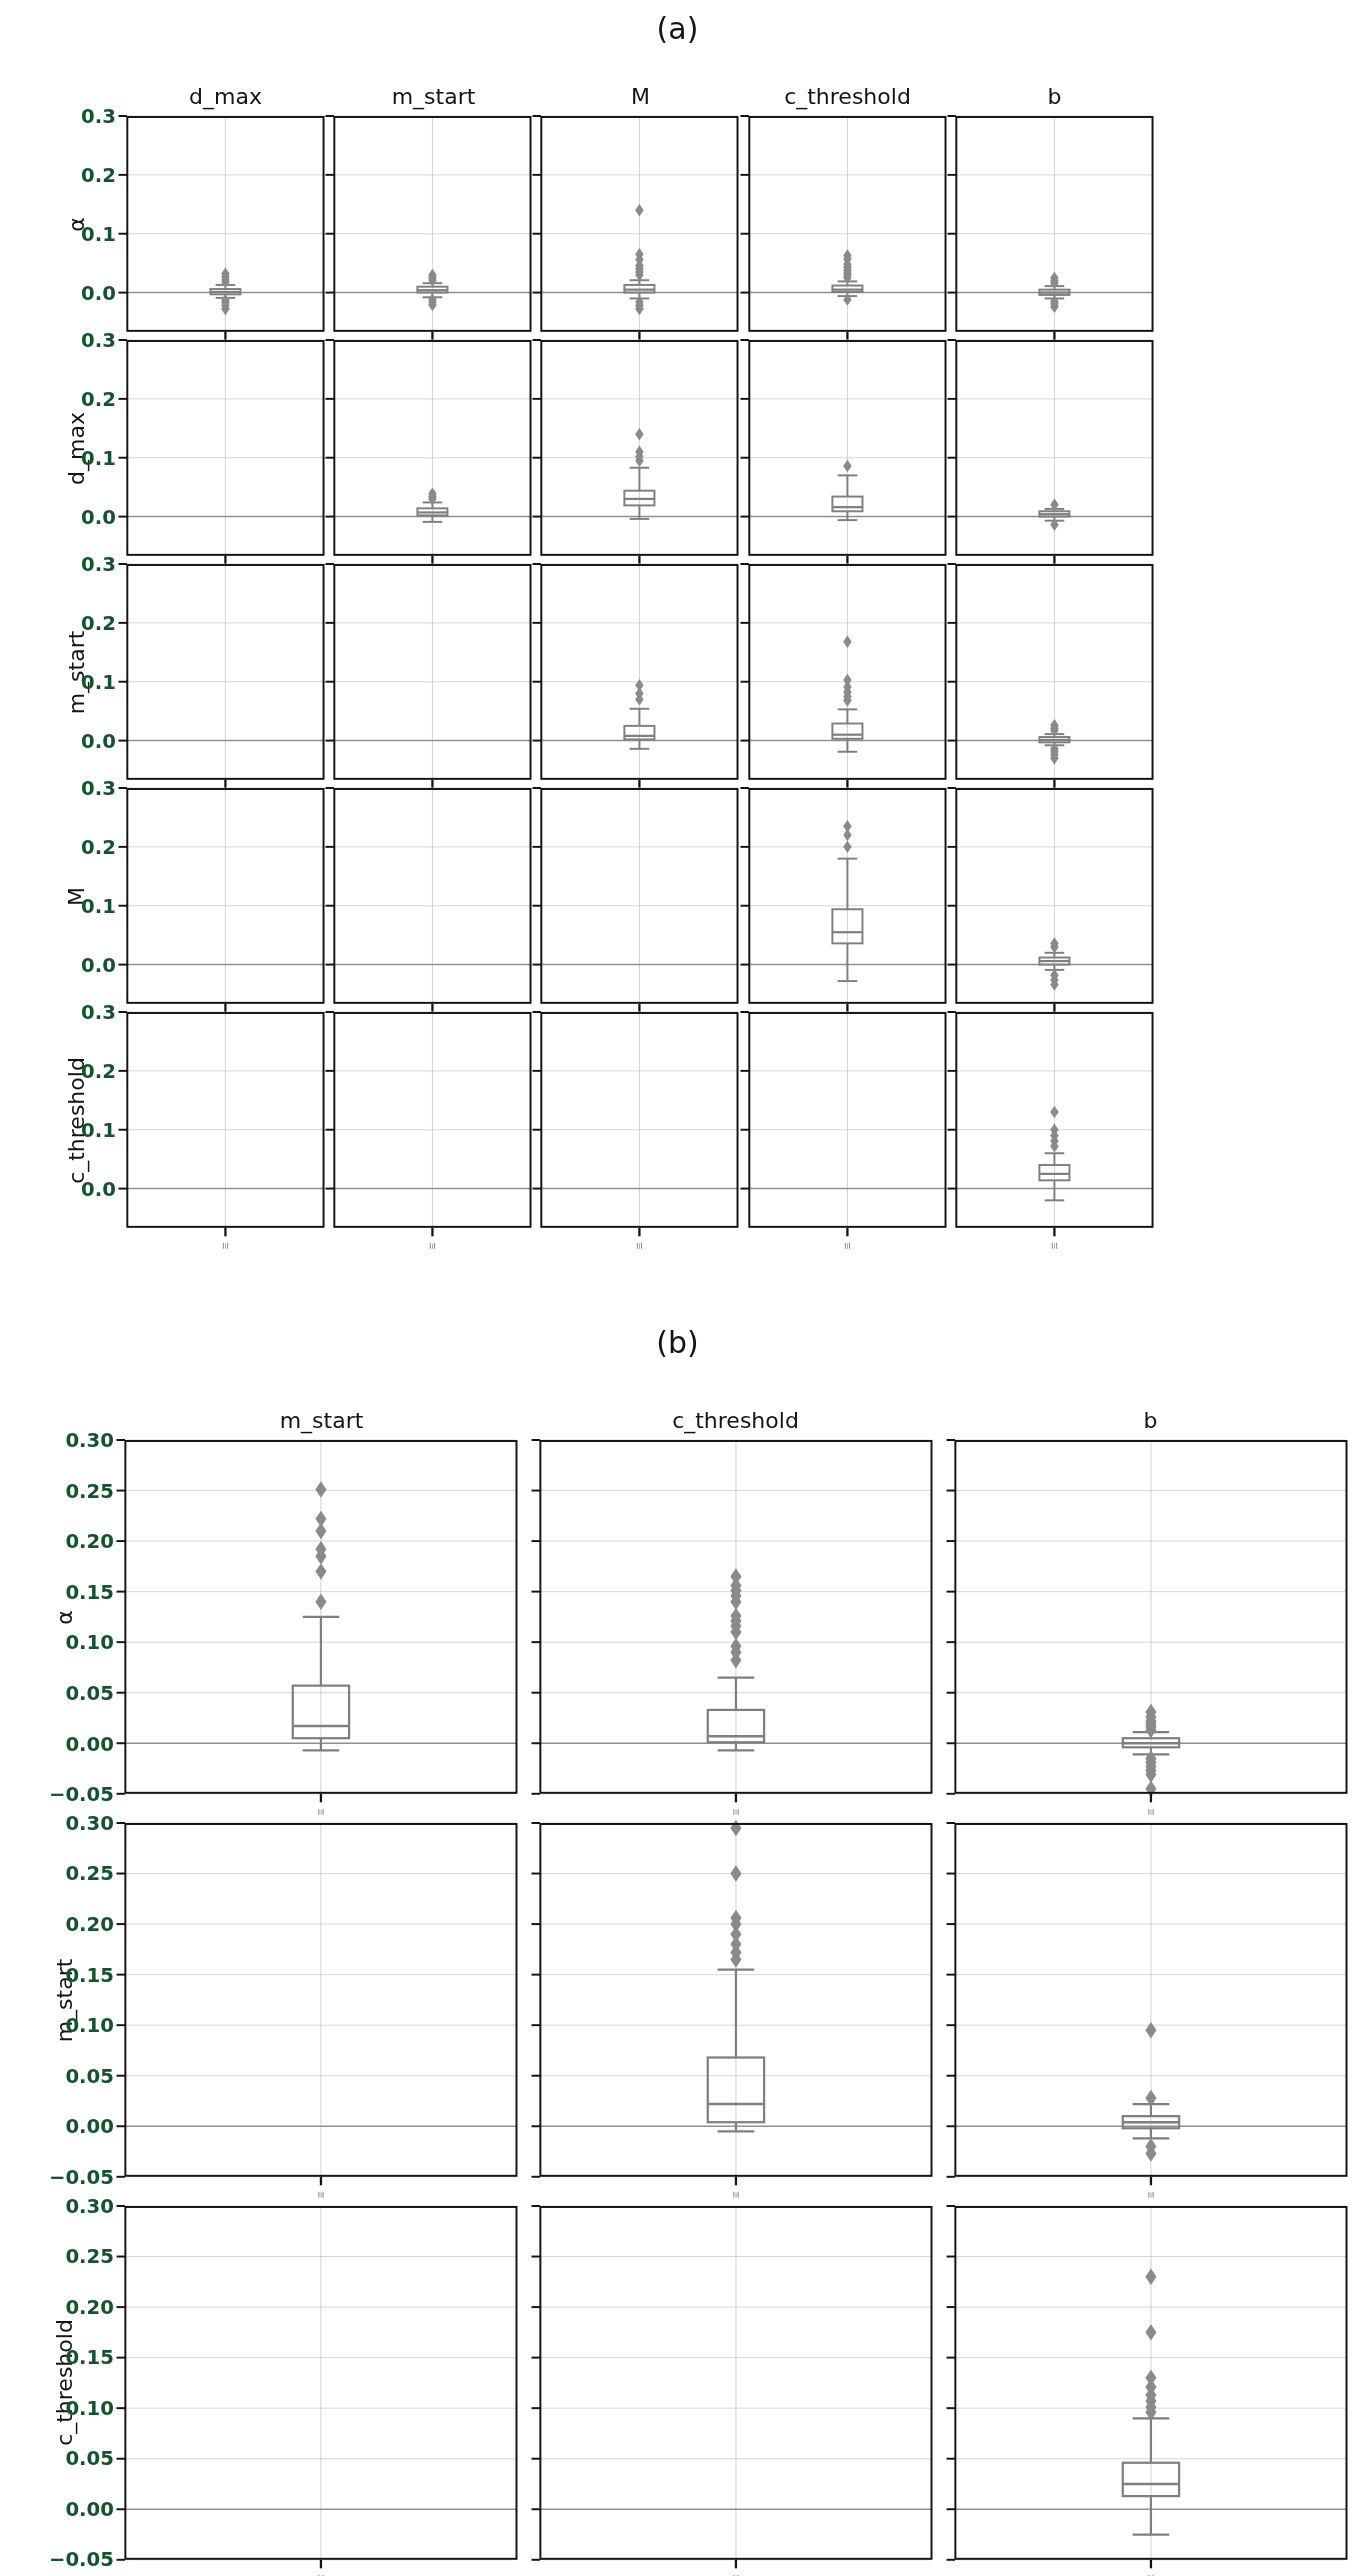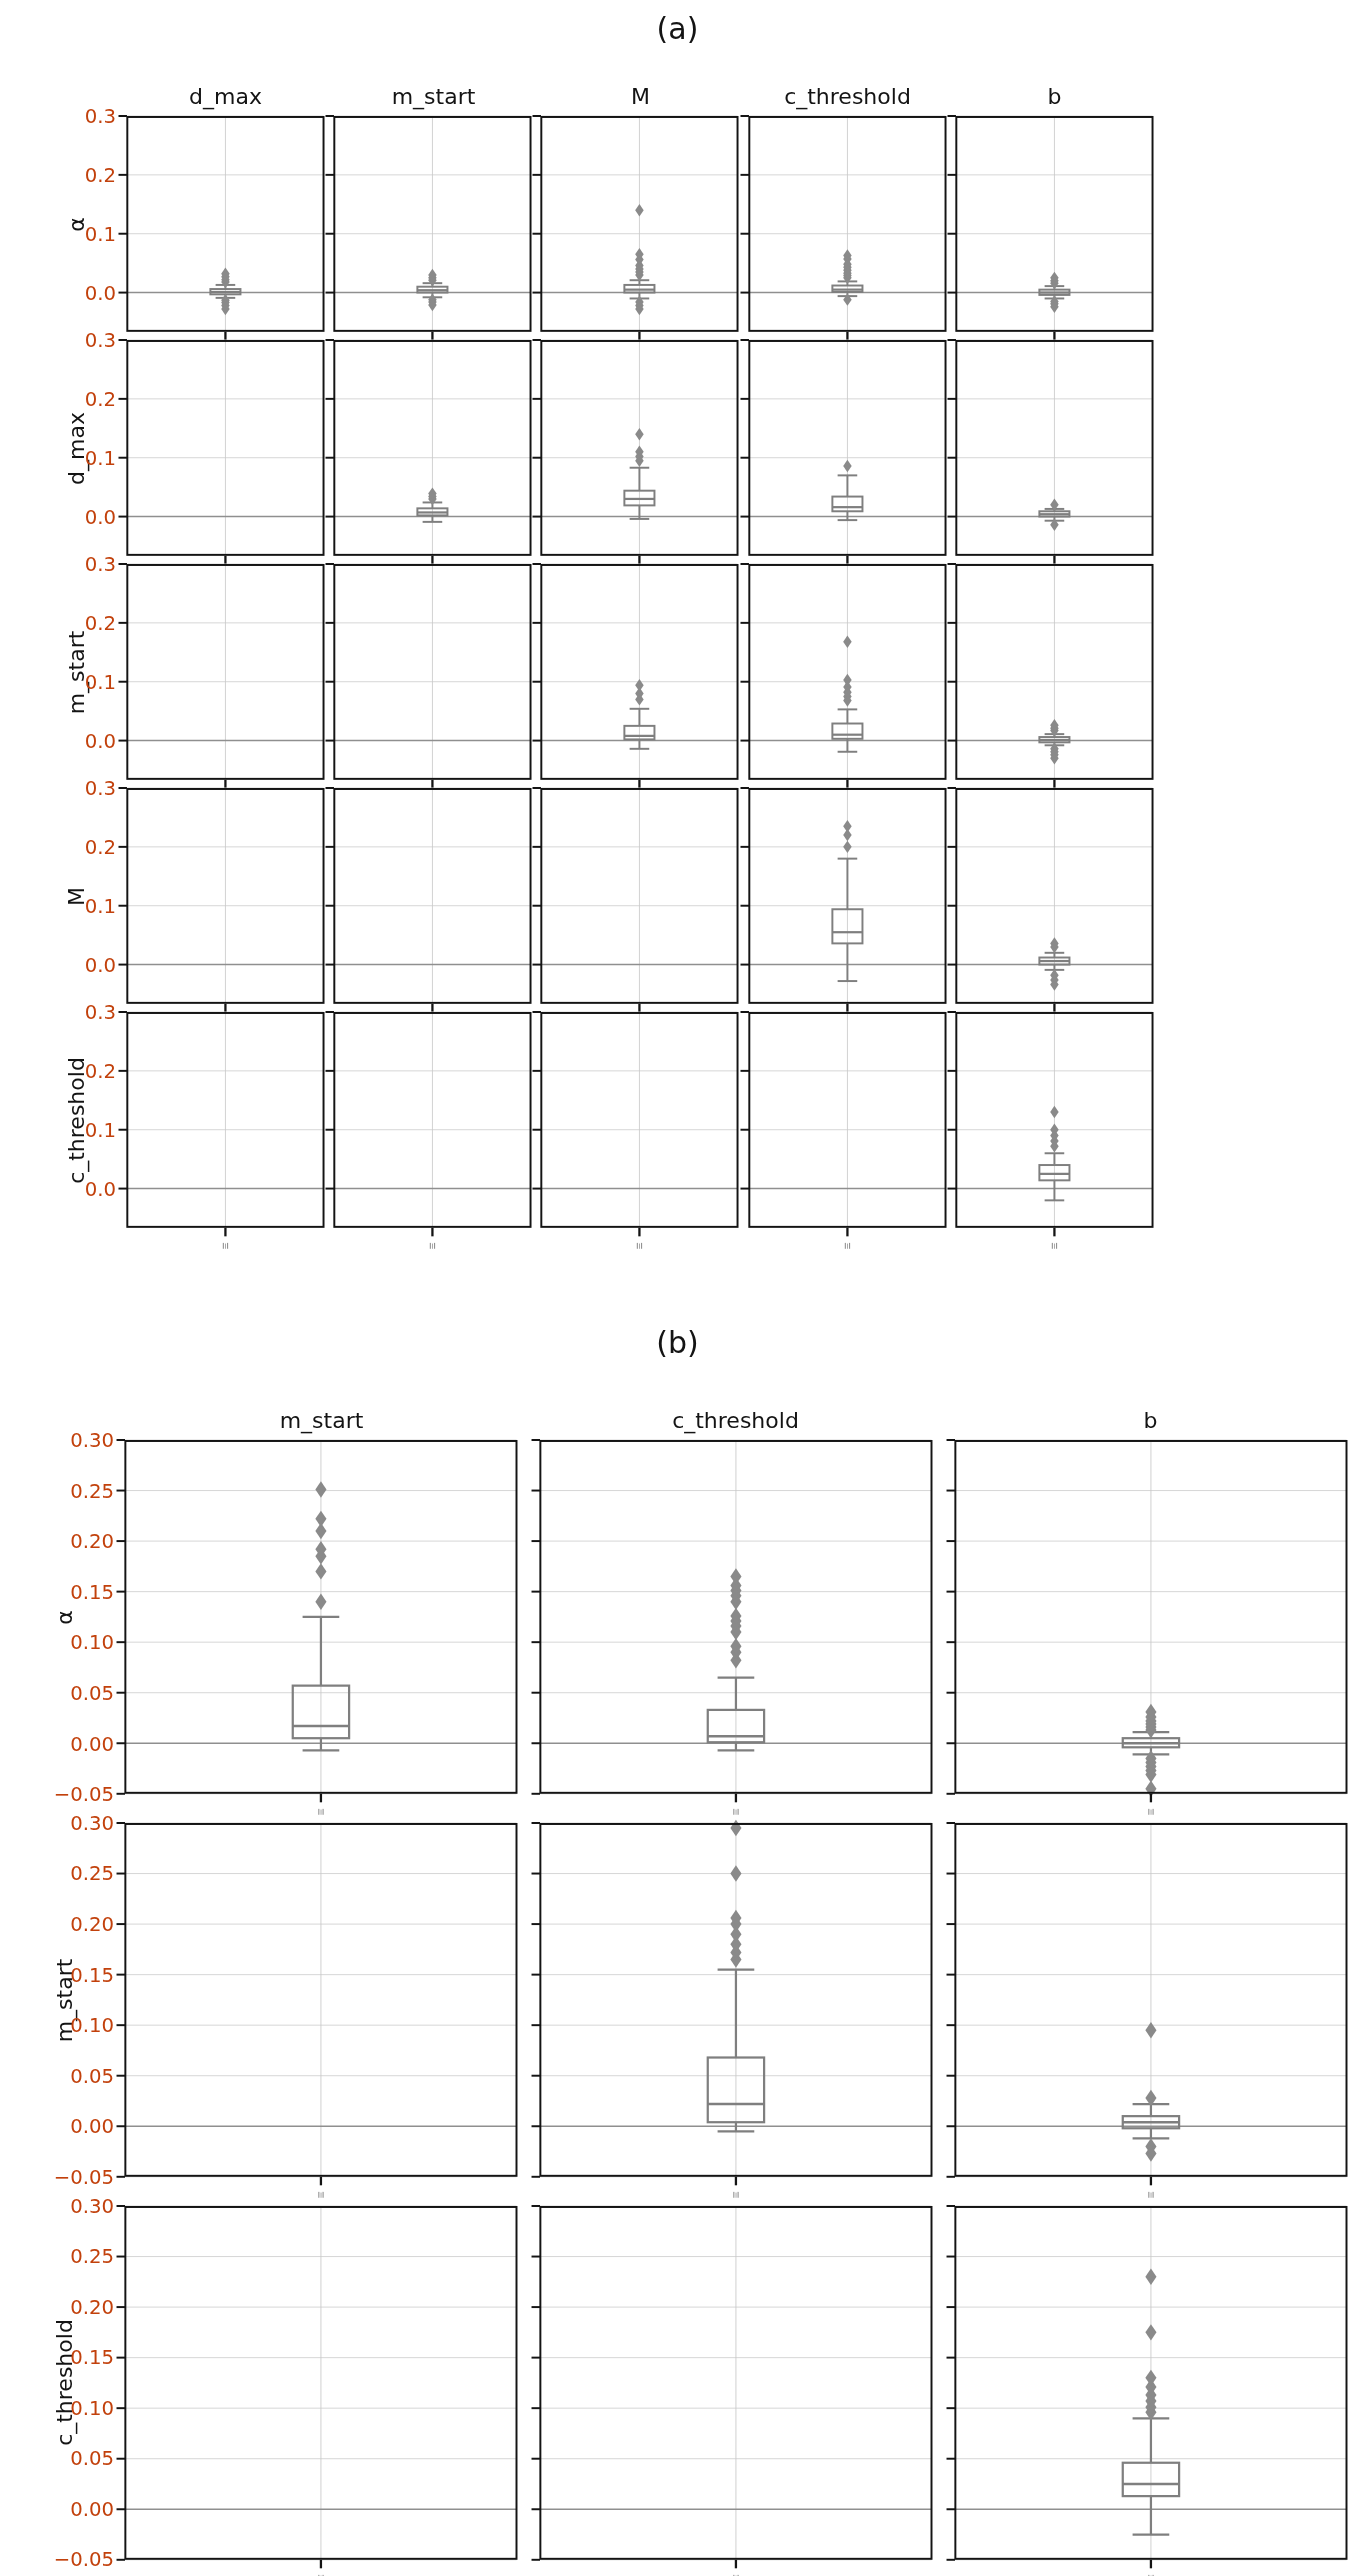--- a/index.html
+++ b/index.html
@@ -33,22 +33,23 @@
     display:flex; align-items:center; justify-content:center;
     font-size:22px;
     color:#141414;
     transform:rotate(-90deg);
     white-space:nowrap;
   }
   .ytick-label{
     position:absolute;
     text-align:right;
     font-size:19.7px;
-    color:#c2410c;
+    color:#14532d;
     white-space:nowrap;
+    font-weight:bold;
   }
   svg.cell{position:absolute; overflow:visible;}
 </style>
 </head>
 <body>
 
 <div class="page">
   <div class="panel-title" style="top:10.5px">(a)</div>
   <div class="panel-layer" id="panel-a">
       <div class="col-header" style="left: 126px; top: 84px; width: 199px;">d_max</div>

